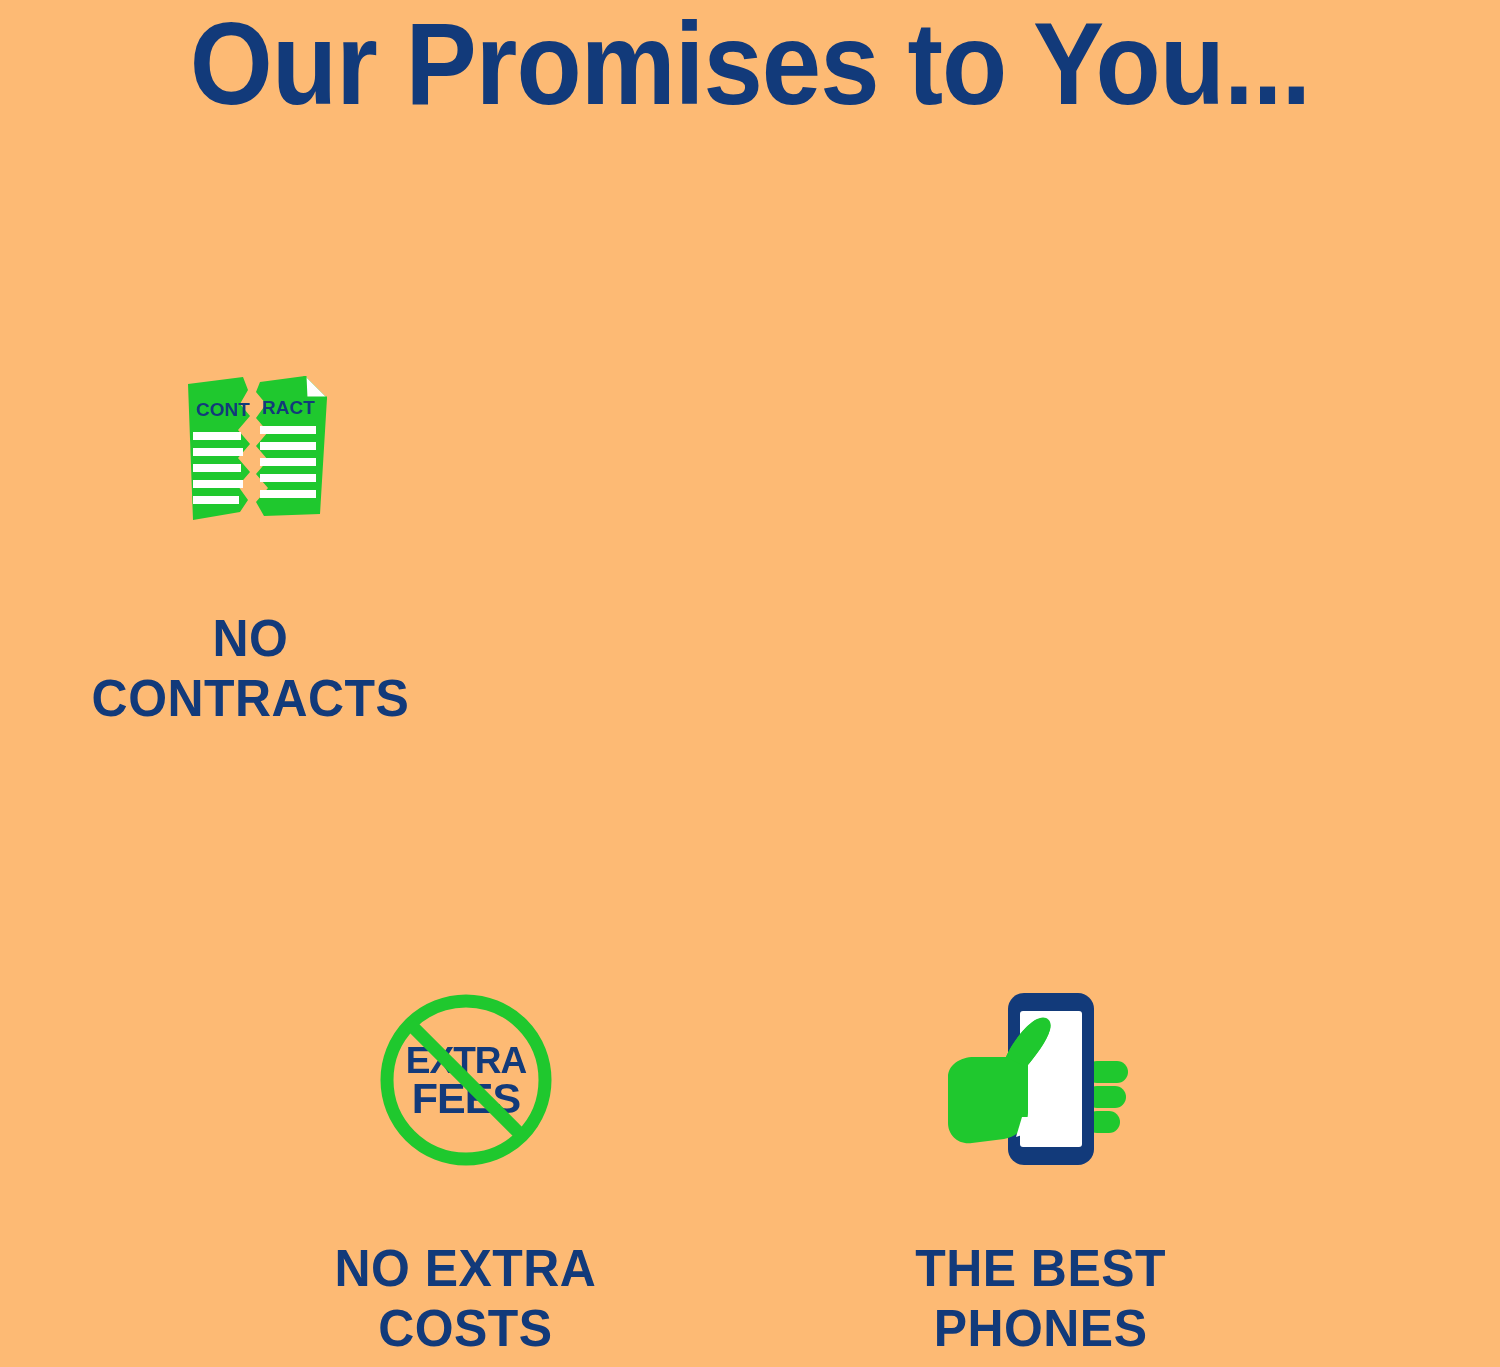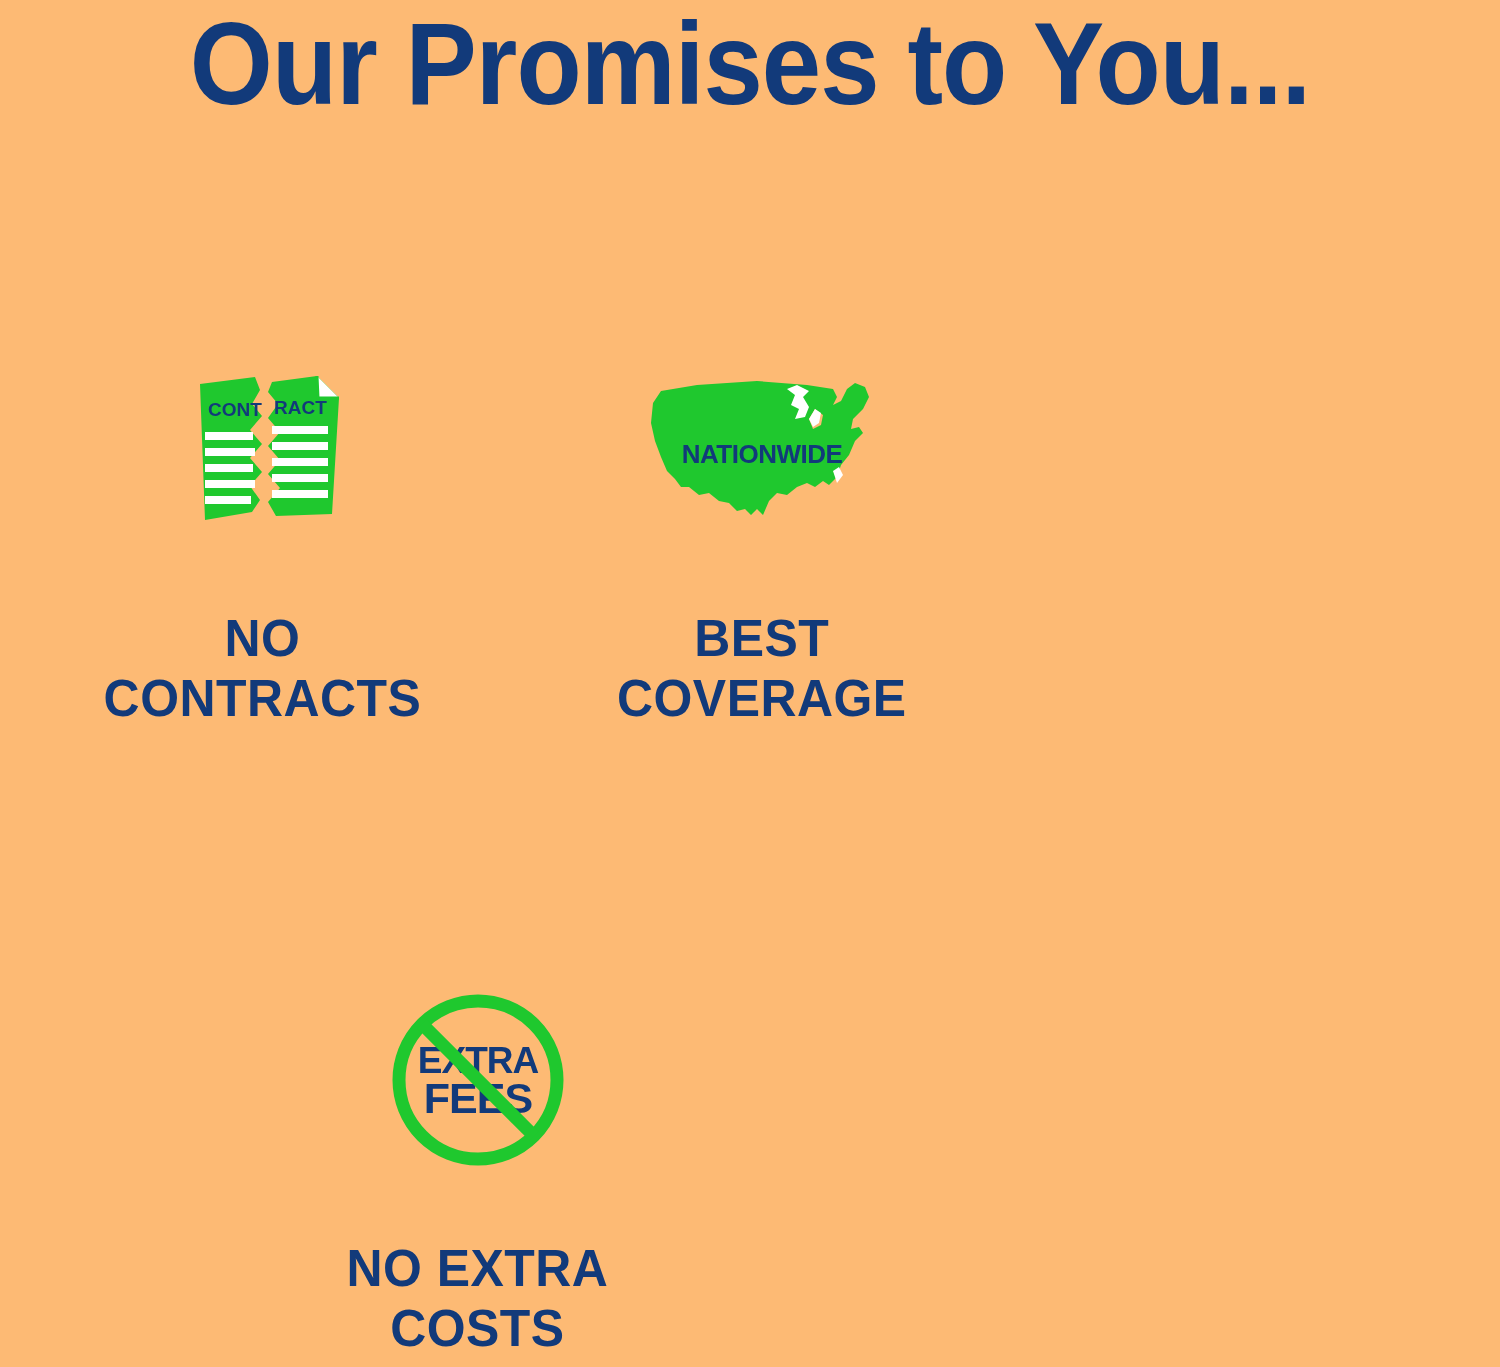--- a/index.html
+++ b/index.html
@@ -33,21 +33,21 @@
     line-height: 120px;
     letter-spacing: -1px;
     transform: scaleX(0.92);
     transform-origin: center top;
     white-space: nowrap;
   }
 
   
   .row {
     position: absolute;
-    left: 12px;
+    left: 0;
     width: 1427px;
     display: flex;
   }
   .row-top { top: 330px; }
   .row-bottom { top: 960px; }
 
   .promise {
     position: relative;
     display: flex;
     flex-direction: column;
@@ -118,43 +118,20 @@
           <text x="36" y="56" font-family="Liberation Sans, sans-serif" font-size="19" font-weight="700" fill="#123A7A">CONT</text>
           <text x="102" y="54" font-family="Liberation Sans, sans-serif" font-size="19" font-weight="700" fill="#123A7A">RACT</text>
         </svg>
       </div>
       <div class="promise-label">
         <span class="l1">NO</span>
         <span class="l2">CONTRACTS</span>
       </div>
     </div>
 
-    <div class="promise">
-      <div class="icon-box">
-        <svg width="250" height="150" viewBox="0 0 250 150" aria-hidden="true">
-          <path fill="#1FC82E" d="M16 28 L24 16 L60 10 L120 6 L170 10 L196 14 L200 22 L196 30
-            L204 26 L210 14 L218 8 L228 12 L232 22 L226 34 L216 44 L214 54
-            L222 52 L226 58 L218 66 L212 80 L204 90 L200 102 L192 110 L186 106
-            L178 112 L170 108 L160 112 L150 120 L140 118 L132 126 L126 140
-            L120 134 L114 140 L108 134 L100 136 L92 128 L82 126 L72 118 L62 120
-            L52 112 L44 112 L38 104 L30 96 L24 82 L18 66 L14 48 Z
-            M178 34 L172 44 L176 54 L184 50 L186 40 Z"></path>
-
-          <path fill="#ffffff" d="M150 14 L158 20 L154 30 L162 34 L158 44 L168 42 L172 32 L166 22 L172 16 L160 10 Z"></path>
-          <path fill="#ffffff" d="M178 34 L172 44 L176 52 L182 48 L184 38 Z"></path>
-
-          <path fill="#ffffff" d="M196 96 L200 108 L206 100 L202 92 Z"></path>
-          <text x="125" y="88" text-anchor="middle" font-family="Liberation Sans, sans-serif" font-size="26" font-weight="700" fill="#123A7A" letter-spacing="-0.5">NATIONWIDE</text>
-        </svg>
-      </div>
-      <div class="promise-label">
-        <span class="l1">BEST</span>
-        <span class="l2">COVERAGE</span>
-      </div>
-    </div>
 
 
   </div>
 
   <div class="row row-bottom">
 
     <div class="promise">
       <div class="icon-box">
         <svg width="190" height="190" viewBox="0 0 190 190" aria-hidden="true">
           <circle cx="95" cy="95" r="79" fill="none" stroke="#1FC82E" stroke-width="13"></circle>
@@ -162,16 +139,45 @@
           <text x="95" y="128" text-anchor="middle" font-family="Liberation Sans, sans-serif" font-size="43" font-weight="700" fill="#123A7A" letter-spacing="-1">FEES</text>
           <line x1="39" y1="39" x2="151" y2="151" stroke="#1FC82E" stroke-width="13"></line>
         </svg>
       </div>
       <div class="promise-label">
         <span class="l1">NO EXTRA</span>
         <span class="l2">COSTS</span>
       </div>
     </div>
 
+    <div class="promise">
+      <div class="icon-box">
+        <svg width="210" height="190" viewBox="0 0 210 190" aria-hidden="true">
+
+          <g fill="#1FC82E">
+            <rect x="150" y="76" width="42" height="22" rx="11"></rect>
+            <rect x="150" y="101" width="40" height="22" rx="11"></rect>
+            <rect x="150" y="126" width="34" height="22" rx="11"></rect>
+          </g>
+
+          <rect x="72" y="8" width="86" height="172" rx="16" fill="#123A7A"></rect>
+
+          <rect x="84" y="26" width="62" height="136" rx="3" fill="#FFFFFF"></rect>
+
+          <path fill="#1FC82E" d="M12 92 C12 80 24 72 38 72 L70 72
+            C74 62 86 44 98 36 C108 30 116 34 114 44 C112 54 100 70 92 80
+            L92 128 C92 140 82 152 68 154 L36 158 C22 160 12 150 12 138 Z"></path>
+
+          <path fill="#1FC82E" d="M70 72 C76 58 88 42 99 35 C109 29 117 34 114 45
+            C111 56 99 72 90 82 Z"></path>
+
+          <path fill="#FFFFFF" d="M86 132 L92 132 L92 148 L80 152 Z"></path>
+        </svg>
+      </div>
+      <div class="promise-label">
+        <span class="l1">THE BEST</span>
+        <span class="l2">PHONES</span>
+      </div>
+    </div>
 
   </div>
 
 </div>
 
 </body></html>

